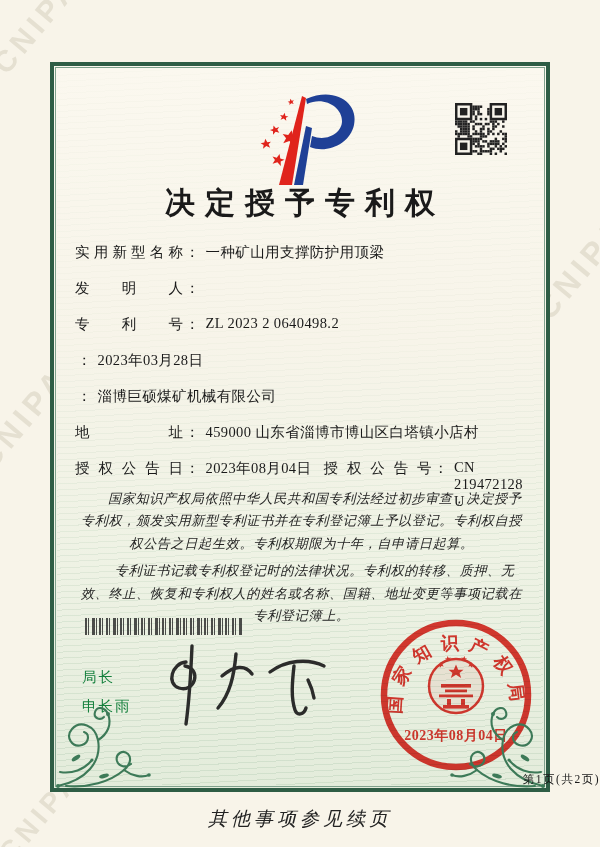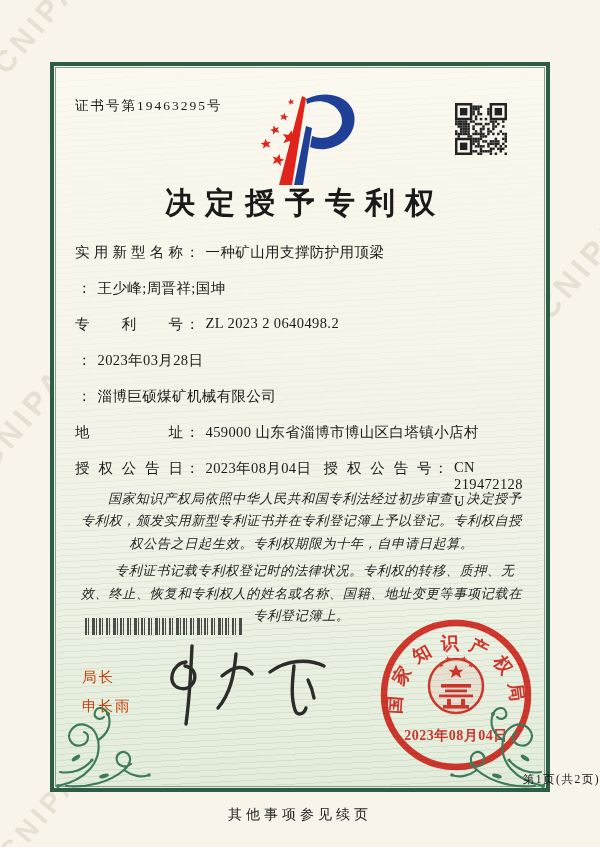--- a/index.html
+++ b/index.html
@@ -47,49 +47,48 @@
   .legal p{margin:0 0 5px;text-indent:2em;font-size:13.2px;line-height:1.7;
            font-style:italic;letter-spacing:.6px;color:#242424;text-align:center;}
 
   
   .barcode{position:absolute;left:85px;top:618px;width:158px;height:17px;opacity:.85;
       background:repeating-linear-gradient(90deg,
         #2f2f2f 0 2px,transparent 2px 3px,#2f2f2f 3px 4px,transparent 4px 7px,
         #2f2f2f 7px 10px,transparent 10px 11px,#2f2f2f 11px 12px,transparent 12px 14px,
         #2f2f2f 14px 16px,transparent 16px 17px,#2f2f2f 17px 18px,transparent 18px 21px);}
   .signer{position:absolute;left:82px;top:663px;font-family:Liberation Sans, sans-serif;
-          font-size:14.5px;line-height:2.0;color:#c2410c;font-weight:500;letter-spacing:2px;}
+          font-size:14.5px;line-height:2.0;color:#15803d;font-weight:500;letter-spacing:2px;}
   .sig-script{position:absolute;left:148px;top:636px;}
   .seal{position:absolute;left:377px;top:616px;mix-blend-mode:multiply;}
   .corner-orn{position:absolute;top:688px;}
   .corner-orn.left{left:52px;}
   .corner-orn.right{left:449px;transform:scaleX(-1);}
   .page-info{position:absolute;left:0;top:772px;width:100%;text-align:right;
              font-size:11.5px;letter-spacing:1.5px;}
   .footer-note{position:absolute;left:0;top:806px;width:100%;text-align:center;
-               font-size:14px;letter-spacing:4px;color:#222;}
+               font-size:19px;font-style:italic;letter-spacing:4px;color:#222;}
 </style>
 </head>
 <body>
 
 <div class="page">
 
   <span class="wm wm1">CNIPA</span>
   <span class="wm wm2">CNIPA</span>
   <span class="wm wm3">CNIPA</span>
   <span class="wm wm4">CNIPA</span>
   <span class="wm wm5">CNIPA</span>
   <span class="wm wm6">CNIPA</span>
 
   <div class="frame">
     <div class="frame-inner"></div>
     <div class="guilloche"></div>
   </div>
 
-  <div class="cert-number">证书号第19463295号</div>
 
   <svg class="logo" width="106" height="102" viewBox="0 0 106 102">
     <defs>
       <path id="star" d="M0,-10 2.94,-3.09 10,-3.09 4.76,1.18 6.88,8.09 0,3.82 -6.88,8.09 -4.76,1.18 -10,-3.09 -2.94,-3.09 Z"></path>
     </defs>
     <path d="M49,13 C78,0 102,17 97,39 C93,58 70,68 53,61 L55,50 C70,56 85,47 85,35 C85,21 67,10 50,18 Z" fill="#1f4096"></path>
     <polygon points="49,40 55,42 46,99 37,99" fill="#1f4096"></polygon>
     <polygon points="45,10 49,12 35,99 22,99" fill="#e0241c"></polygon>
     <g fill="#e0241c">
       <use href="#star" transform="translate(34,16) scale(0.32) rotate(-12)"></use>
@@ -264,22 +263,22 @@
 
   <div class="title">决定授予专利权</div>
 
   <div class="fields">
     <div class="frow">
       <span class="flabel">实用新型名称</span>
         <span class="fcolon">：</span>
         <span class="fvalue">一种矿山用支撑防护用顶梁</span>
     </div>
     <div class="frow">
-        <span class="fcolon">：</span>
-        <span class="fvalue">王少峰;周晋祥;国坤</span>
+      <span class="flabel">发明人</span>
+        <span class="fcolon">：</span>
     </div>
     <div class="frow">
       <span class="flabel">专利号</span>
         <span class="fcolon">：</span>
         <span class="fvalue">ZL 2023 2 0640498.2</span>
     </div>
     <div class="frow">
         <span class="fcolon">：</span>
         <span class="fvalue">2023年03月28日</span>
     </div>

